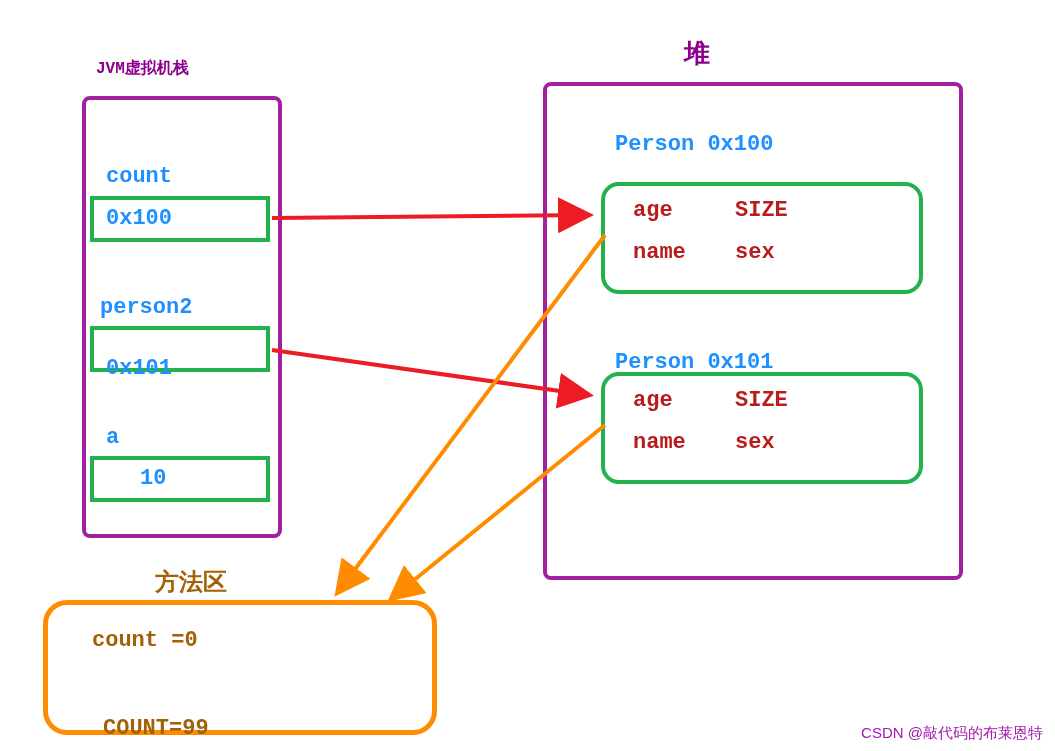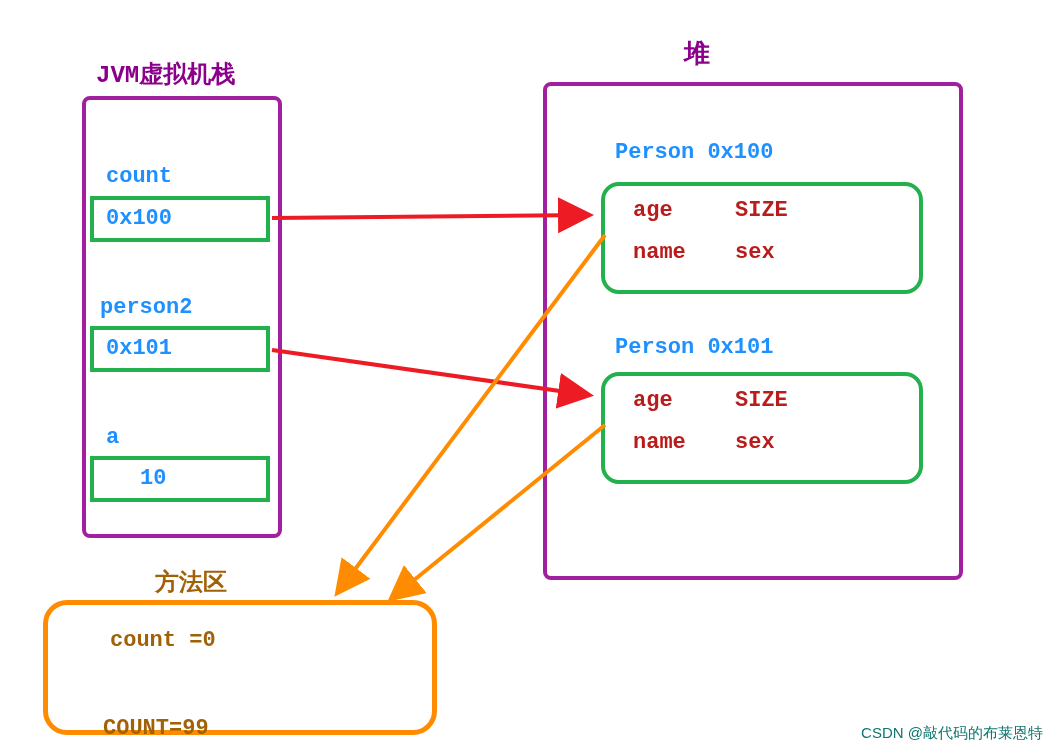--- a/index.html
+++ b/index.html
@@ -52,72 +52,72 @@
   }
   .text-orange {
     position: absolute;
     color: #a16207;
     font-weight: bold;
   }
   .watermark {
     position: absolute;
     right: 12px;
     bottom: 8px;
-    color: #0f766e;
+    color: #a21caf;
     font-size: 15px;
     font-family: sans-serif;
   }
   svg.overlay {
     position: absolute;
     left: 0; top: 0;
     width: 1055px; height: 751px;
     pointer-events: none;
   }
 </style>
 </head>
 <body>
 
-<div class="label-title" style="left:96px; top:58px; font-size:24px;">JVM虚拟机栈</div>
+<div class="label-title" style="left:96px; top:58px; font-size:16px;">JVM虚拟机栈</div>
 
 <div class="purple-box" style="left:82px; top:96px; width:200px; height:442px;"></div>
 
 <div class="text-blue" style="left:106px; top:164px;">count</div>
 <div class="green-box" style="left:90px; top:196px; width:180px; height:46px;"></div>
 <div class="text-blue" style="left:106px; top:206px;font-family:Liberation Mono, monospace;">0x100</div>
 
 <div class="text-blue" style="left:100px; top:295px;">person2</div>
 <div class="green-box" style="left:90px; top:326px; width:180px; height:46px;"></div>
-<div class="text-blue" style="left:106px; top:336px;">0x101</div>
+<div class="text-blue" style="left:106px; top:356px;">0x101</div>
 
 <div class="text-blue" style="left:106px; top:425px;">a</div>
 <div class="green-box" style="left:90px; top:456px; width:180px; height:46px;"></div>
 <div class="text-blue" style="left:140px; top:466px;">10</div>
 
 <div class="label-title" style="left:684px; top:36px; font-size:26px;">堆</div>
 
 <div class="purple-box" style="left:543px; top:82px; width:420px; height:498px;"></div>
 
-<div class="text-blue" style="left:615px; top:140px;">Person 0x100</div>
+<div class="text-blue" style="left:615px; top:132px;">Person 0x100</div>
 <div class="green-round" style="left:601px; top:182px; width:322px; height:112px;"></div>
 <div class="text-purple" style="left:633px; top:198px;">age</div>
 <div class="text-purple" style="left:735px; top:198px;">SIZE</div>
 <div class="text-purple" style="left:633px; top:240px;">name</div>
 <div class="text-purple" style="left:735px; top:240px;">sex</div>
 
-<div class="text-blue" style="left:615px; top:335px;">Person 0x101</div>
+<div class="text-blue" style="left:615px; top:350px;">Person 0x101</div>
 <div class="green-round" style="left:601px; top:372px; width:322px; height:112px;"></div>
 <div class="text-purple" style="left:633px; top:388px;">age</div>
 <div class="text-purple" style="left:735px; top:388px;">SIZE</div>
 <div class="text-purple" style="left:633px; top:430px;">name</div>
 <div class="text-purple" style="left:735px; top:430px;">sex</div>
 
 <div class="text-orange" style="left:155px; top:566px; font-size:24px;">方法区</div>
 
 <div class="orange-round" style="left:43px; top:600px; width:394px; height:135px;"></div>
-<div class="text-orange" style="left:110px; top:628px;">count =0</div>
+<div class="text-orange" style="left:92px; top:628px;">count =0</div>
 <div class="text-orange" style="left:103px; top:716px;">COUNT=99</div>
 
 <svg class="overlay">
   <defs>
     <marker id="arr-red" viewBox="0 0 12 12" refX="10" refY="6" markerWidth="9" markerHeight="9" orient="auto">
       <path d="M0,0 L12,6 L0,12 z" fill="#ed1c24"></path>
     </marker>
     <marker id="arr-orange" viewBox="0 0 12 12" refX="10" refY="6" markerWidth="9" markerHeight="9" orient="auto">
       <path d="M0,0 L12,6 L0,12 z" fill="#ff8c00"></path>
     </marker>

